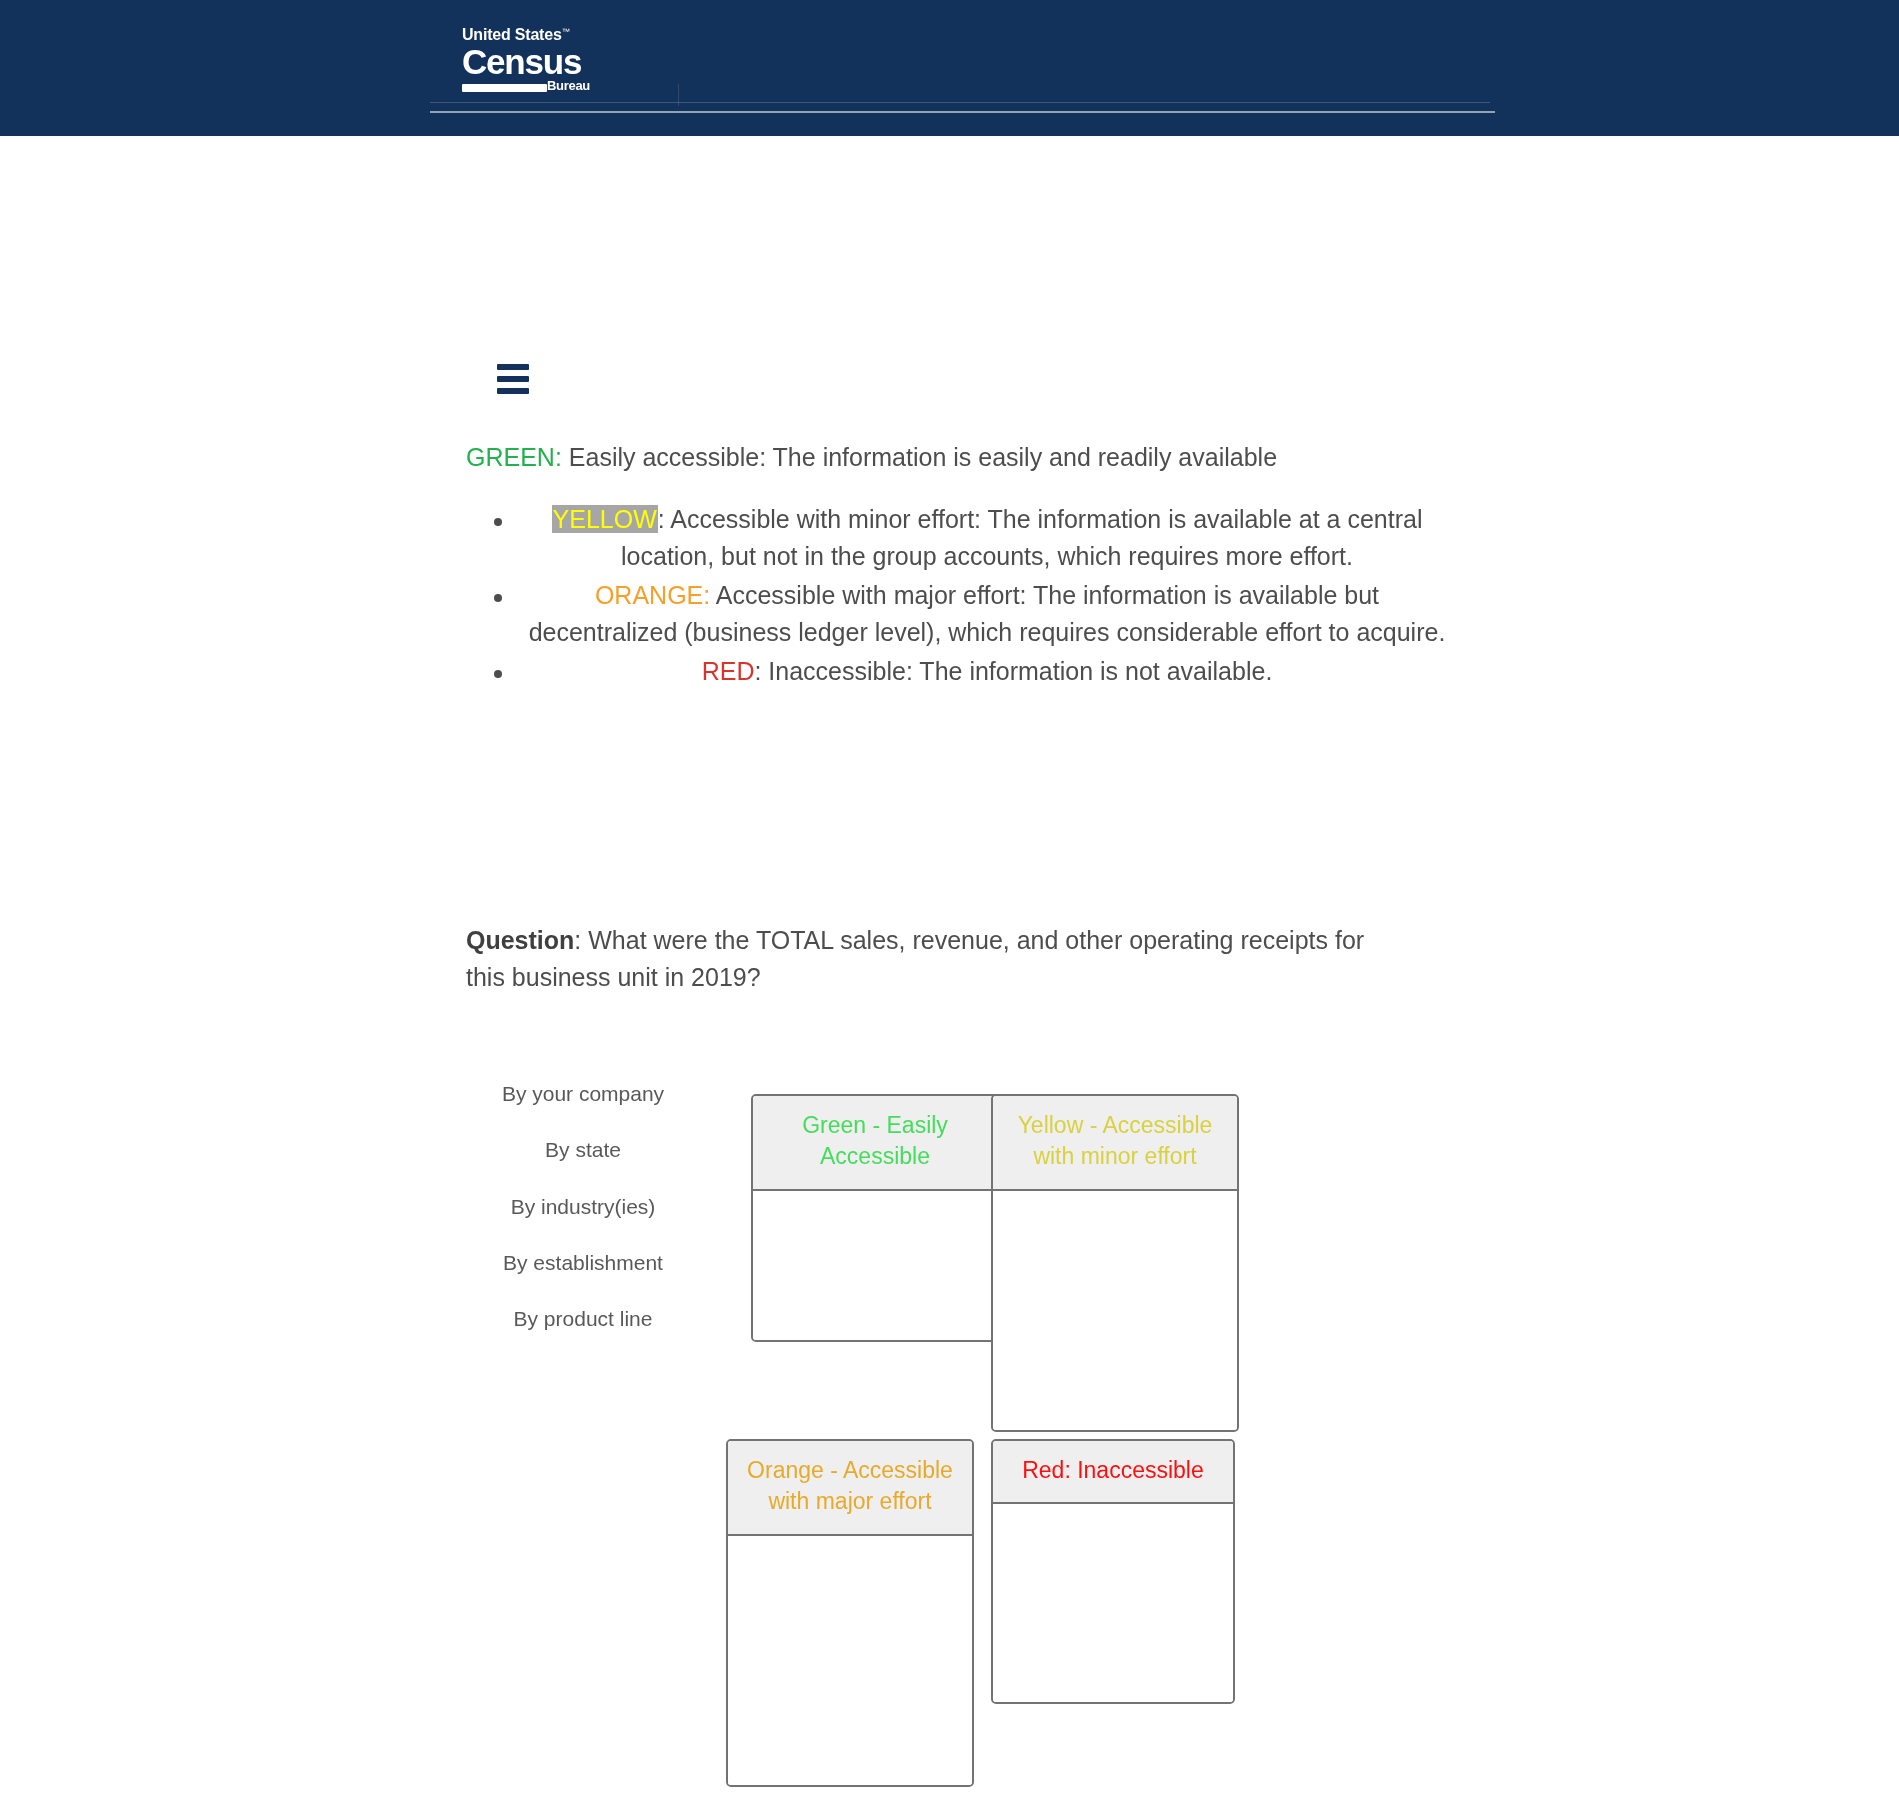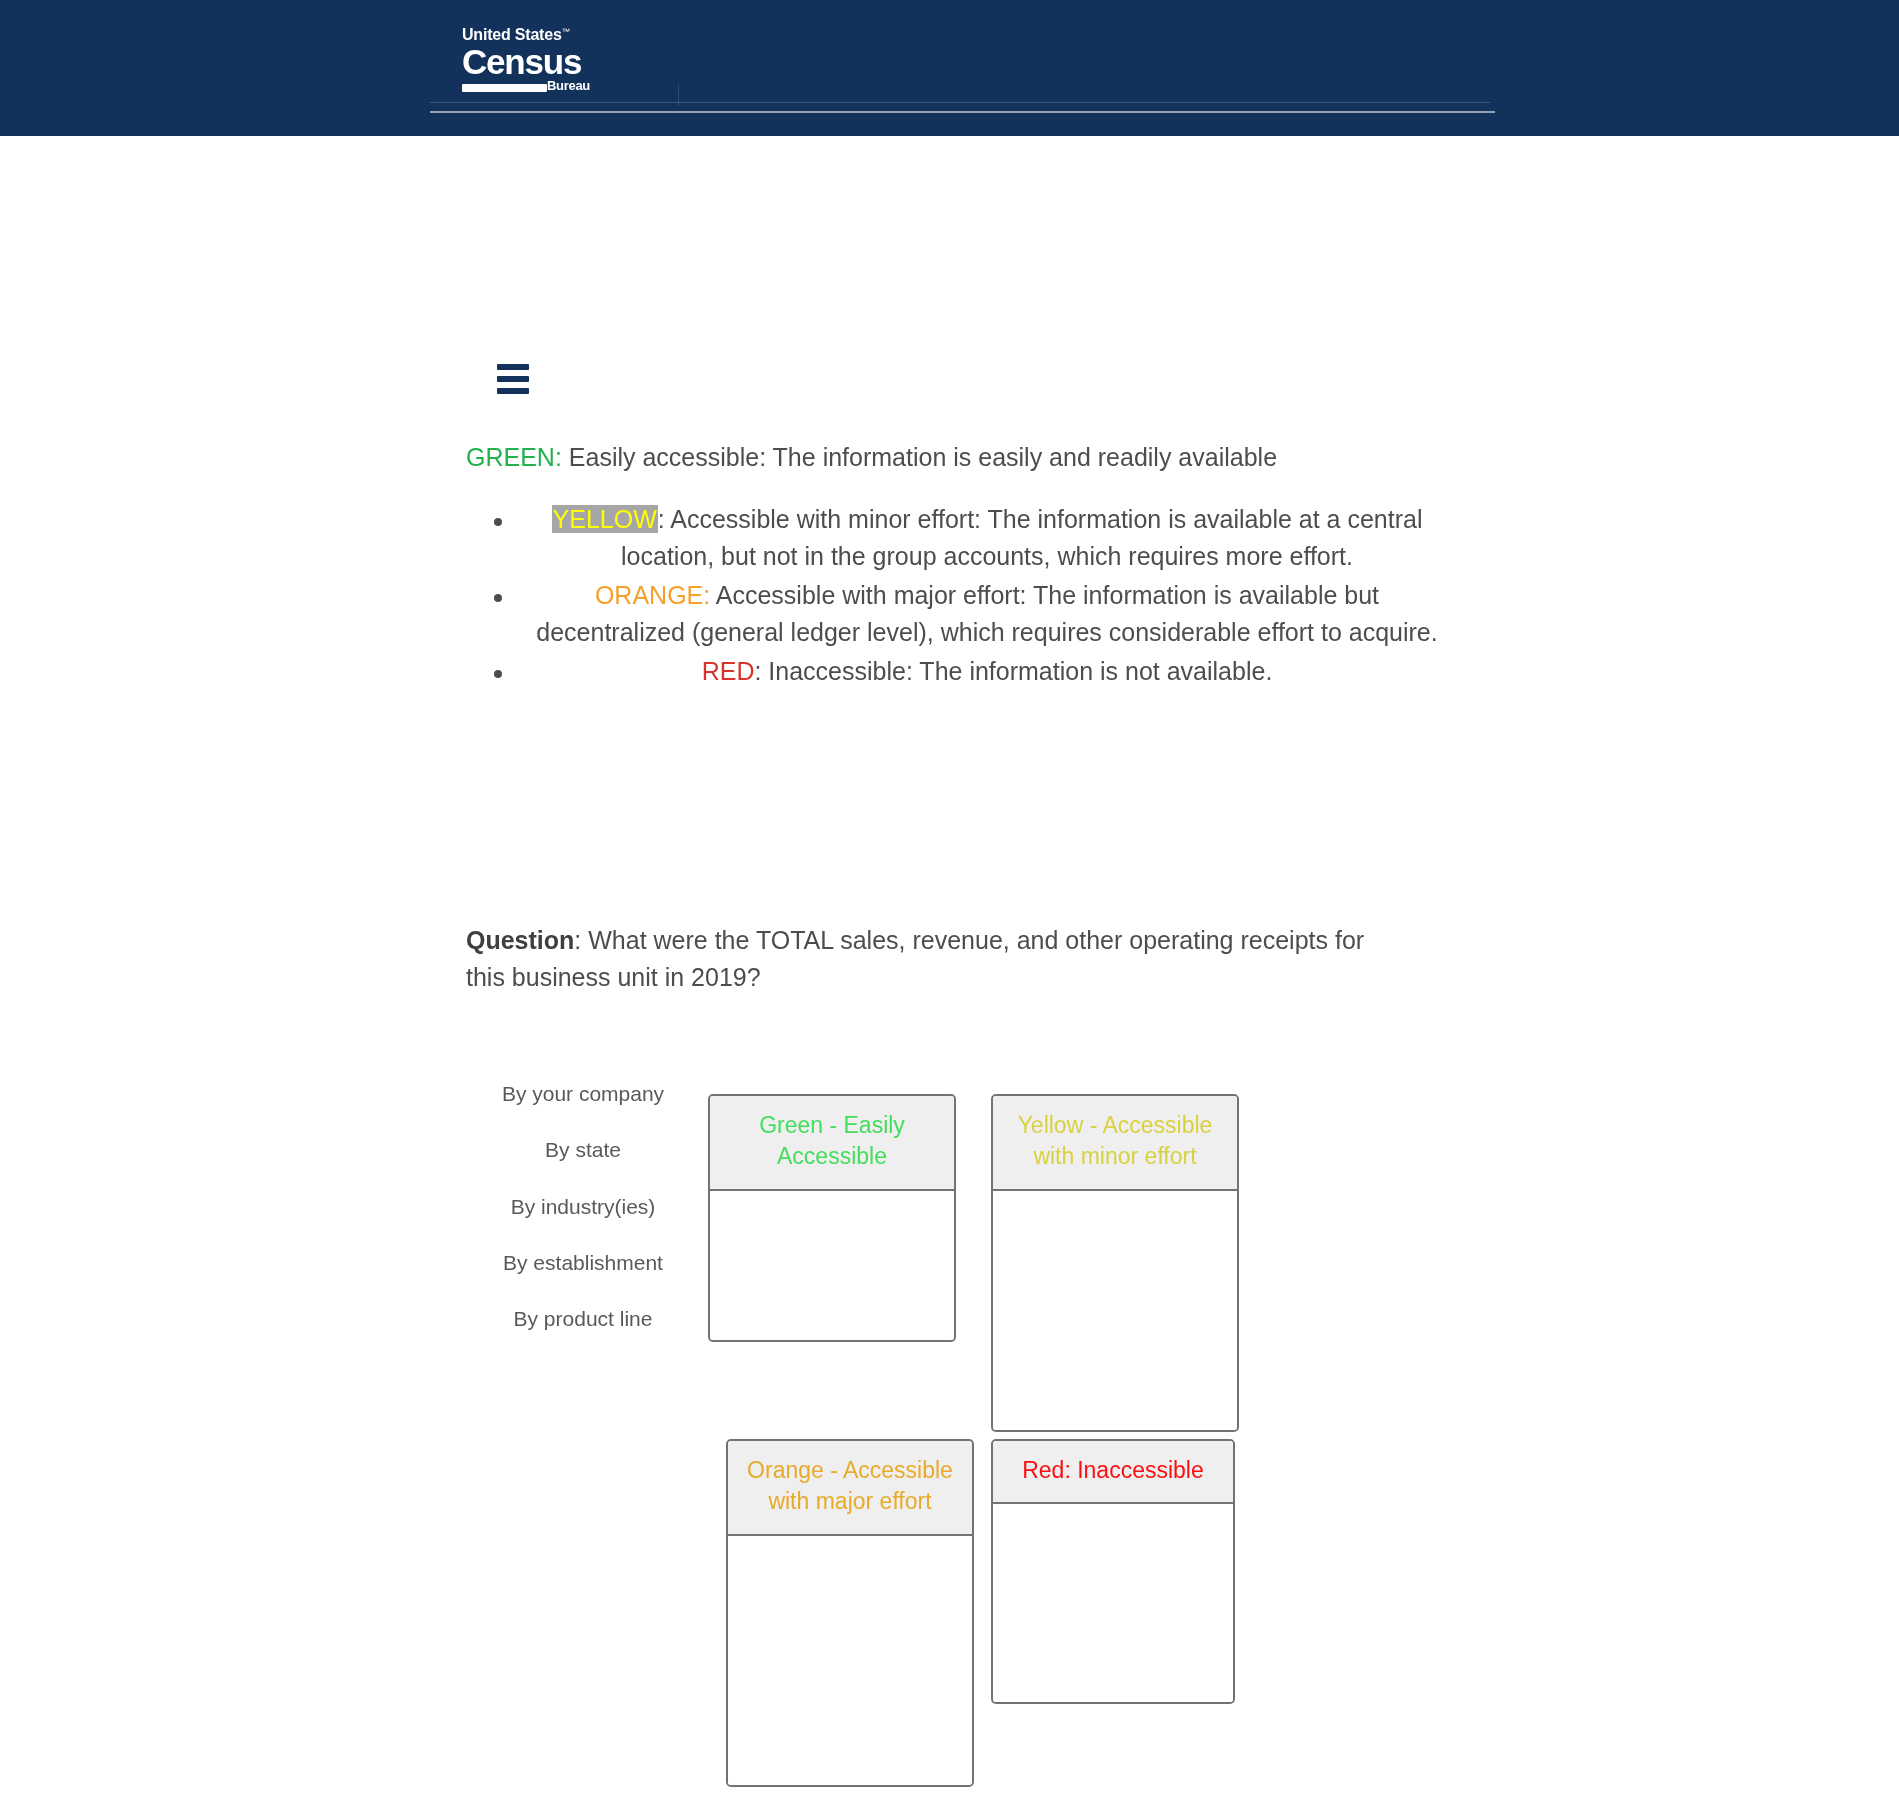--- a/index.html
+++ b/index.html
@@ -209,21 +209,21 @@
   .dropzone .dz-header {
     background: #efefef;
     border-bottom: 2px solid #737373;
     text-align: center;
     font-size: 23px;
     line-height: 1.36;
     padding: 14px 10px 16px;
   }
   .dropzone .dz-body { background: #ffffff; height: 100%; }
 
-  #dz-green  { left: 708px; top: 958px;  width: 248px; height: 248px; }
+  #dz-green  { left: 751px; top: 958px;  width: 248px; height: 248px; }
   #dz-yellow { left: 991px; top: 958px;  width: 248px; height: 338px; }
   #dz-orange { left: 726px; top: 1303px; width: 248px; height: 348px; }
   #dz-red    { left: 991px; top: 1303px; width: 244px; height: 265px; }
 
   .dz-green-text  { color: #45dd5c; }
   .dz-yellow-text { color: #d9d13f; }
   .dz-orange-text { color: #e8aa2b; }
   .dz-red-text    { color: #fd0f0f; }
 </style>
 </head>
@@ -248,21 +248,21 @@
   <button class="hamburger-btn">
     <span></span>
     <span></span>
     <span></span>
   </button>
 
   <section class="intro-block">
     <p><span class="kw-green">GREEN:</span><span>  Easily accessible: The information is easily and readily available</span></p>
     <ul class="bullets">
       <li><span class="kw-yellow">YELLOW</span><span>:</span><span>  Accessible with minor effort:  The information is available at a central location, but not in the group accounts, which requires more effort.</span></li>
-      <li><span class="kw-orange">ORANGE:</span><span>  Accessible with major effort: The information is available but decentralized (general ledger level), which requires considerable effort to acquire.</span></li>
+      <li><span class="kw-orange">ORANGE:</span><span>  Accessible with major effort: The information is available but decentralized (business ledger level), which requires considerable effort to acquire.</span></li>
       <li><span class="kw-red">RED</span><span>:</span><span>  Inaccessible:  The information is not available.</span></li>
     </ul>
   </section>
 
   <section class="question-block">
     <span class="q-label">Question</span><span>:  What were the TOTAL sales, revenue, and other operating receipts for this business unit in 2019?</span>
   </section>
 
   <section class="dnd-region">
 

